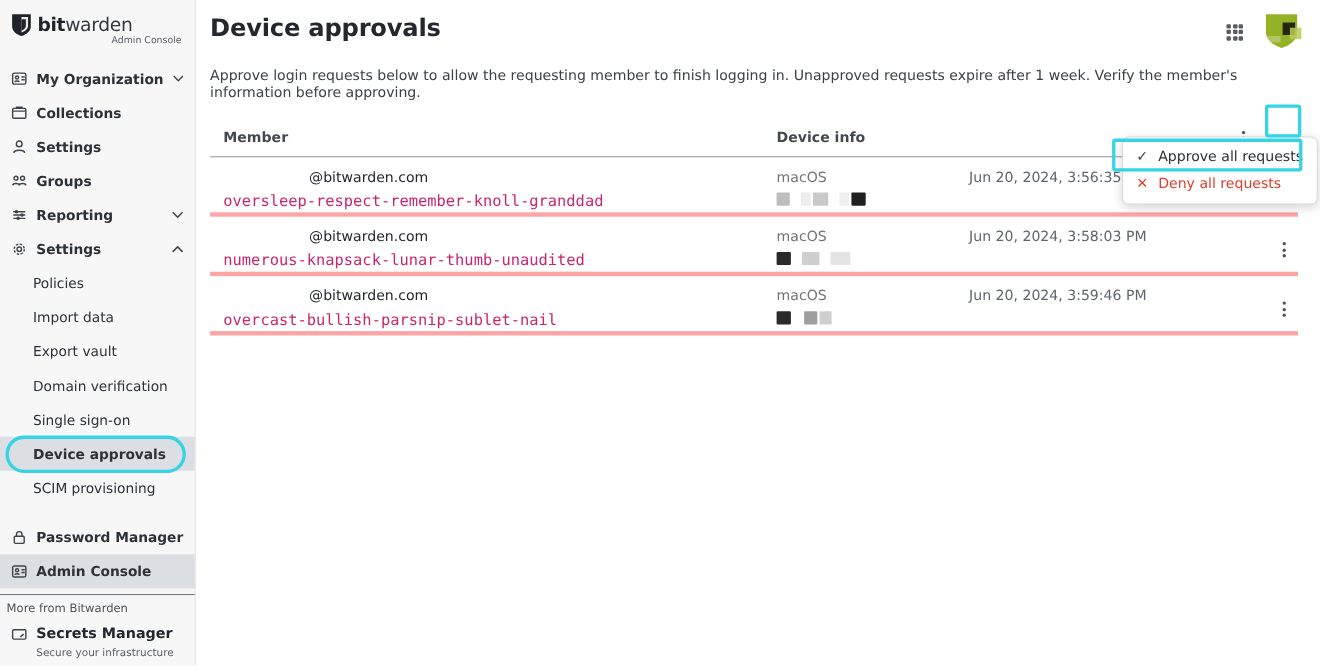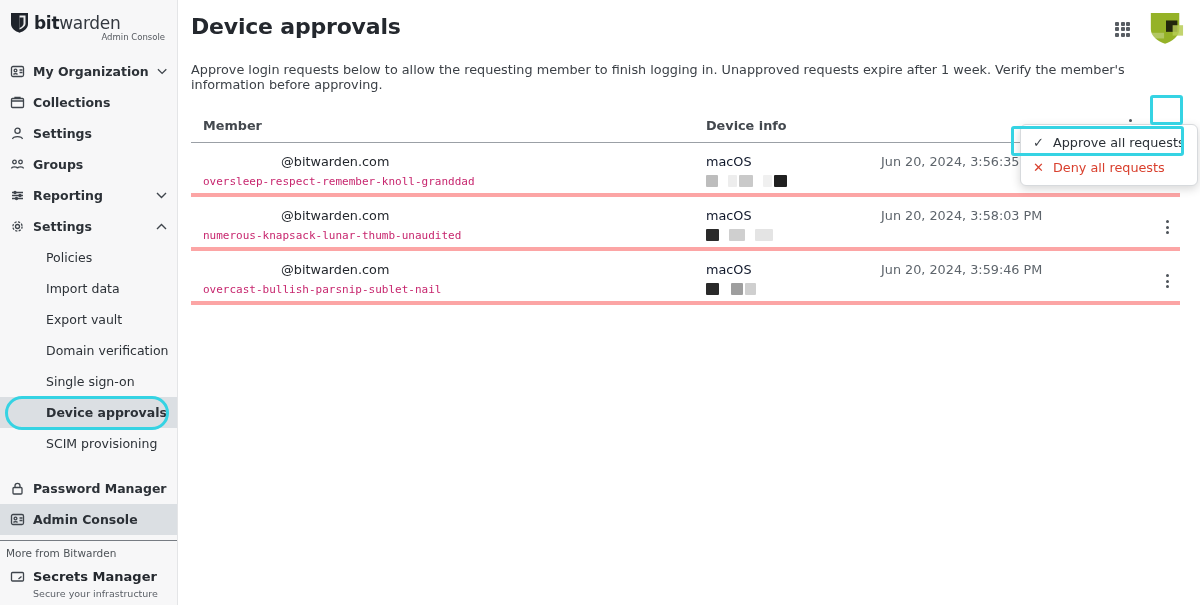--- a/index.html
+++ b/index.html
@@ -15,21 +15,21 @@
   .sidebar{position:absolute;left:0;top:0;width:178px;height:605px;background:#f7f7f8;border-right:1px solid #e4e5e7}
   .logo{padding:12px 10px 0 10px;height:56px}
   .logo-row{display:flex;align-items:center;gap:5px}
   .wordmark{font-size:17px;color:#33383f;letter-spacing:-.3px}
   .wordmark b{color:#1f242b;font-weight:700}
   .logo-sub{font-size:8.5px;color:#55595f;text-align:right;margin-top:-1px;padding-right:2px}
   .nav{list-style:none}
   .nav-item{height:31px;display:flex;align-items:center;gap:8px;padding:0 10px;font-size:12.5px;font-weight:600;color:#2c3137;cursor:pointer}
   .nav-item .lbl{flex:0 0 auto}
   .nav-item .chev{margin-left:auto}
-  .nav-item.sub{padding-left:46px;font-weight:500}
+  .nav-item.sub{padding-left:30px;font-weight:500}
   .nav-item.active{background:#dbdfe3;font-weight:700}
   .ico{width:15px;height:15px;flex:0 0 15px;stroke:#3f454c;fill:none;stroke-width:1.3}
   .gap{height:14px}
   .divider{border:none;border-top:1px solid #777c83;margin-top:5px}
   .more-label{font-size:10.5px;color:#4e5358;padding:6px 6px 2px 6px;height:22px}
   .secrets{padding:6px 10px 0 10px;cursor:pointer}
   .secrets-row{display:flex;align-items:flex-end;gap:8px;font-size:13px;font-weight:700;color:#24282e}
   .secrets-sub{font-size:9.5px;color:#5a5f66;padding-left:23px;margin-top:4px}
 
   
@@ -38,22 +38,22 @@
   .top-icons{position:absolute;top:10px;right:16px;display:flex;align-items:center;gap:18px}
   .apps-grid{display:grid;grid-template-columns:repeat(3,4px);grid-auto-rows:4px;gap:1.5px;cursor:pointer}
   .apps-grid i{background:#585d63;border-radius:1px}
   .avatar{width:36px;height:38px;cursor:pointer}
   .desc{font-size:12.8px;color:#3c4147;margin-top:23px}
 
   .thead,.trow{display:grid;grid-template-columns:503px 175px 262px 1fr;align-items:start;padding-left:12px}
   .thead{margin-top:17px;height:34px;border-bottom:1px solid #9ba0a6;align-items:center;font-size:12.8px;font-weight:700;color:#43484e}
   .trow{height:54px;border-bottom:4px solid #fca5a5;padding-top:11px;position:relative}
   .email{font-size:12.8px;color:#23272d;padding-left:78px}
-  .phrase{font-family:"DejaVu Sans Mono",monospace;font-size:11px;color:var(--accent-pink);margin-top:6px}
-  .os{font-size:12.8px;color:#0f172a}
+  .phrase{font-family:"DejaVu Sans Mono",monospace;font-size:14px;color:var(--accent-pink);margin-top:6px}
+  .os{font-size:12.8px;color:#737373}
   .blocks{margin-top:5px;display:flex;align-items:center;gap:2px;height:13px}
   .blocks i{display:inline-block;height:12px;border-radius:1px}
   .time{font-size:12.8px;color:#5e656c}
   .kebab{width:26px;height:26px;display:flex;flex-direction:column;align-items:center;justify-content:center;gap:2.5px;cursor:pointer;margin-left:auto}
   .kebab i{width:3px;height:3px;border-radius:50%;background:#4c5258}
   .thead .kebab{margin-top:0}
   .trow .kebab{margin-top:6px}
 
   
   .dropdown{position:absolute;left:1020px;top:124px;width:178px;background:#fff;border:1px solid #d7dadd;border-radius:6px;box-shadow:0 3px 10px rgba(0,0,0,.16);padding:5px 0;z-index:5}

